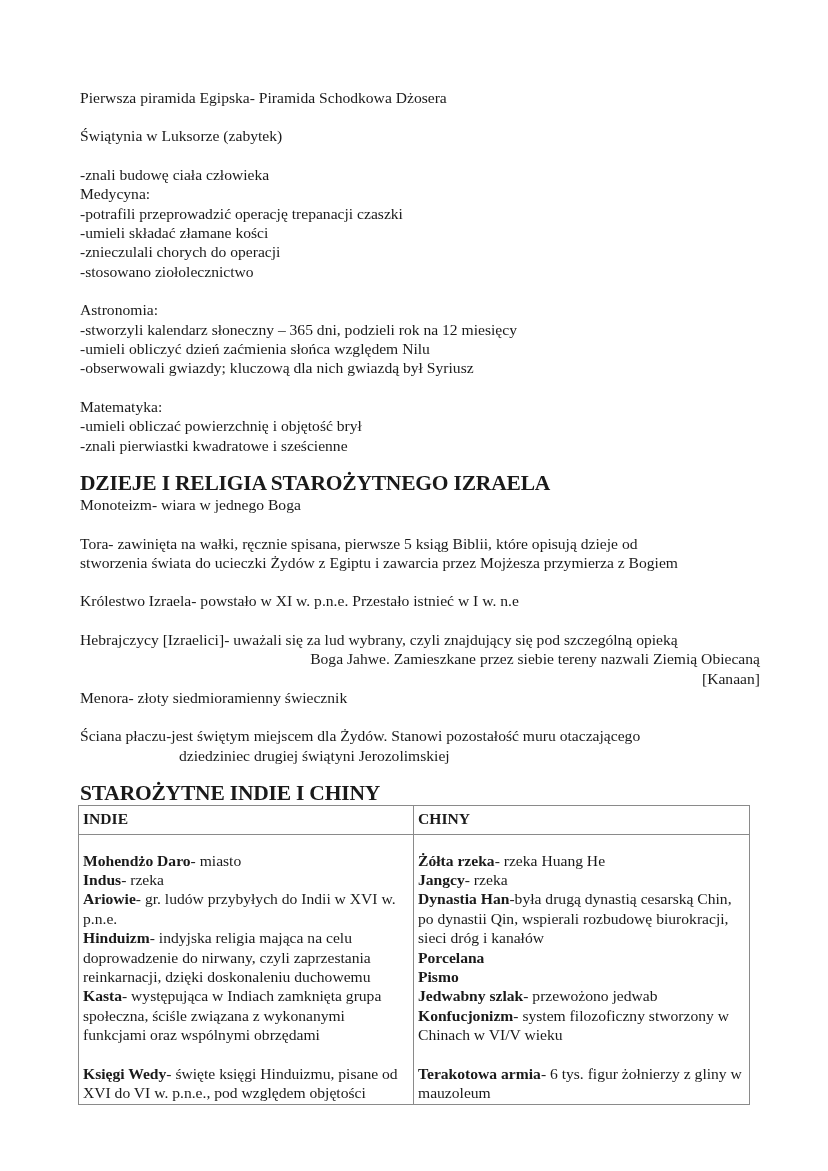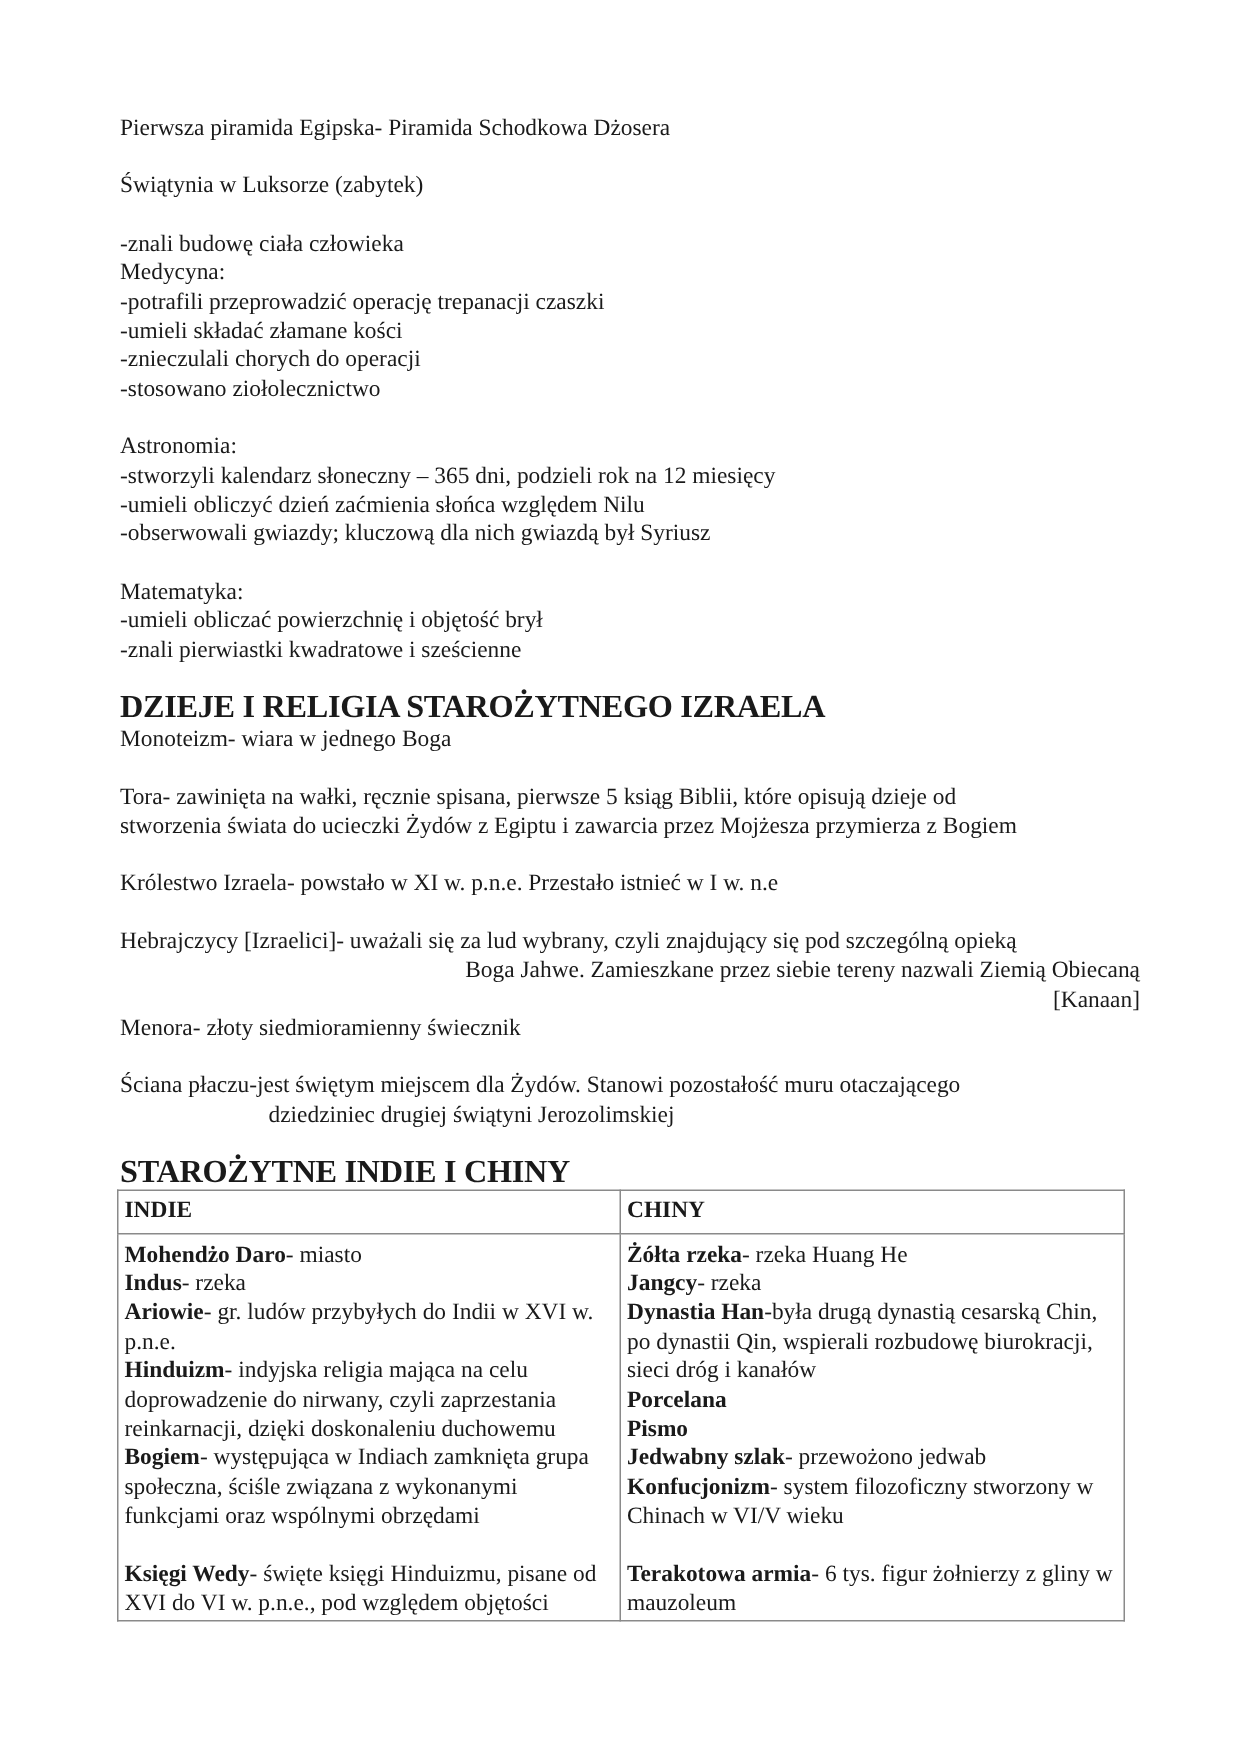--- a/index.html
+++ b/index.html
@@ -1,36 +1,36 @@
 <!DOCTYPE html>
 <html><head>
 <meta charset="utf-8">
 <style>
   html, body { margin: 0; padding: 0; background: #ffffff; }
   body {
     width: 828px; height: 1171px; position: relative; overflow: hidden;
     font-family: "Liberation Serif", serif; color: #1a1a1a;
     font-size: 15.6px; line-height: 19.4px;
   }
-  .page { position: absolute; left: 80px; top: 76px; width: 680px; }
+  .page { position: absolute; left: 80px; top: 88px; width: 680px; }
   .p { margin: 0; white-space: nowrap; }
   .gap { height: 19px; }
   .h1 {
     font-weight: bold; font-size: 21.5px; line-height: 24px; margin: 0;
     letter-spacing: -0.2px;
   }
   .hang1 { padding-left: 161px; text-align: right; }
   .hang2 { padding-left: 99px; }
   table {
     border-collapse: collapse; width: 671px; margin-left: -2px;
     table-layout: fixed;
   }
   td, th { border: 1px solid #8a8a8a; vertical-align: top; padding: 1px 4px 1px 4px; }
   th { font-weight: bold; text-align: left; padding: 3px 4px 5px 4px; margin-top: 16px; }
-  td { padding-top: 4px; padding-bottom: 2px; }
+  td { padding-top: 16px; padding-bottom: 2px; }
   col.c1 { width: 335px; }
   col.c2 { width: 336px; }
   .term { font-weight: bold; }
   .entry { margin: 0; }
 </style>
 </head>
 <body>
 
 <div class="page">
   <p class="p">Pierwsza piramida Egipska- Piramida Schodkowa Dżosera</p>
@@ -87,21 +87,21 @@
         <th>CHINY</th>
       </tr>
     </thead>
     <tbody>
       <tr>
         <td>
           <p class="entry"><span class="term">Mohendżo Daro</span><span>- miasto</span></p>
           <p class="entry"><span class="term">Indus</span><span>- rzeka</span></p>
           <p class="entry"><span class="term">Ariowie</span><span>- gr. ludów przybyłych do Indii w XVI w. p.n.e.</span></p>
           <p class="entry"><span class="term">Hinduizm</span><span>- indyjska religia mająca na celu doprowadzenie do nirwany, czyli zaprzestania reinkarnacji, dzięki doskonaleniu duchowemu</span></p>
-          <p class="entry"><span class="term">Bogiem</span><span>- występująca w Indiach zamknięta grupa społeczna, ściśle związana z wykonanymi funkcjami oraz wspólnymi obrzędami</span></p>
+          <p class="entry"><span class="term">Kasta</span><span>- występująca w Indiach zamknięta grupa społeczna, ściśle związana z wykonanymi funkcjami oraz wspólnymi obrzędami</span></p>
           <div class="gap"></div>
           <p class="entry"><span class="term">Księgi Wedy</span><span>- święte księgi Hinduizmu, pisane od XVI do VI w. p.n.e., pod względem objętości</span></p>
         </td>
         <td>
           <p class="entry"><span class="term">Żółta rzeka</span><span>- rzeka Huang He</span></p>
           <p class="entry"><span class="term">Jangcy</span><span>- rzeka</span></p>
           <p class="entry"><span class="term">Dynastia Han</span><span>-była drugą dynastią cesarską Chin, po dynastii Qin, wspierali rozbudowę biurokracji, sieci dróg i kanałów</span></p>
           <p class="entry"><span class="term">Porcelana</span><span></span></p>
           <p class="entry"><span class="term">Pismo</span><span></span></p>
           <p class="entry"><span class="term">Jedwabny szlak</span><span>- przewożono jedwab</span></p>

